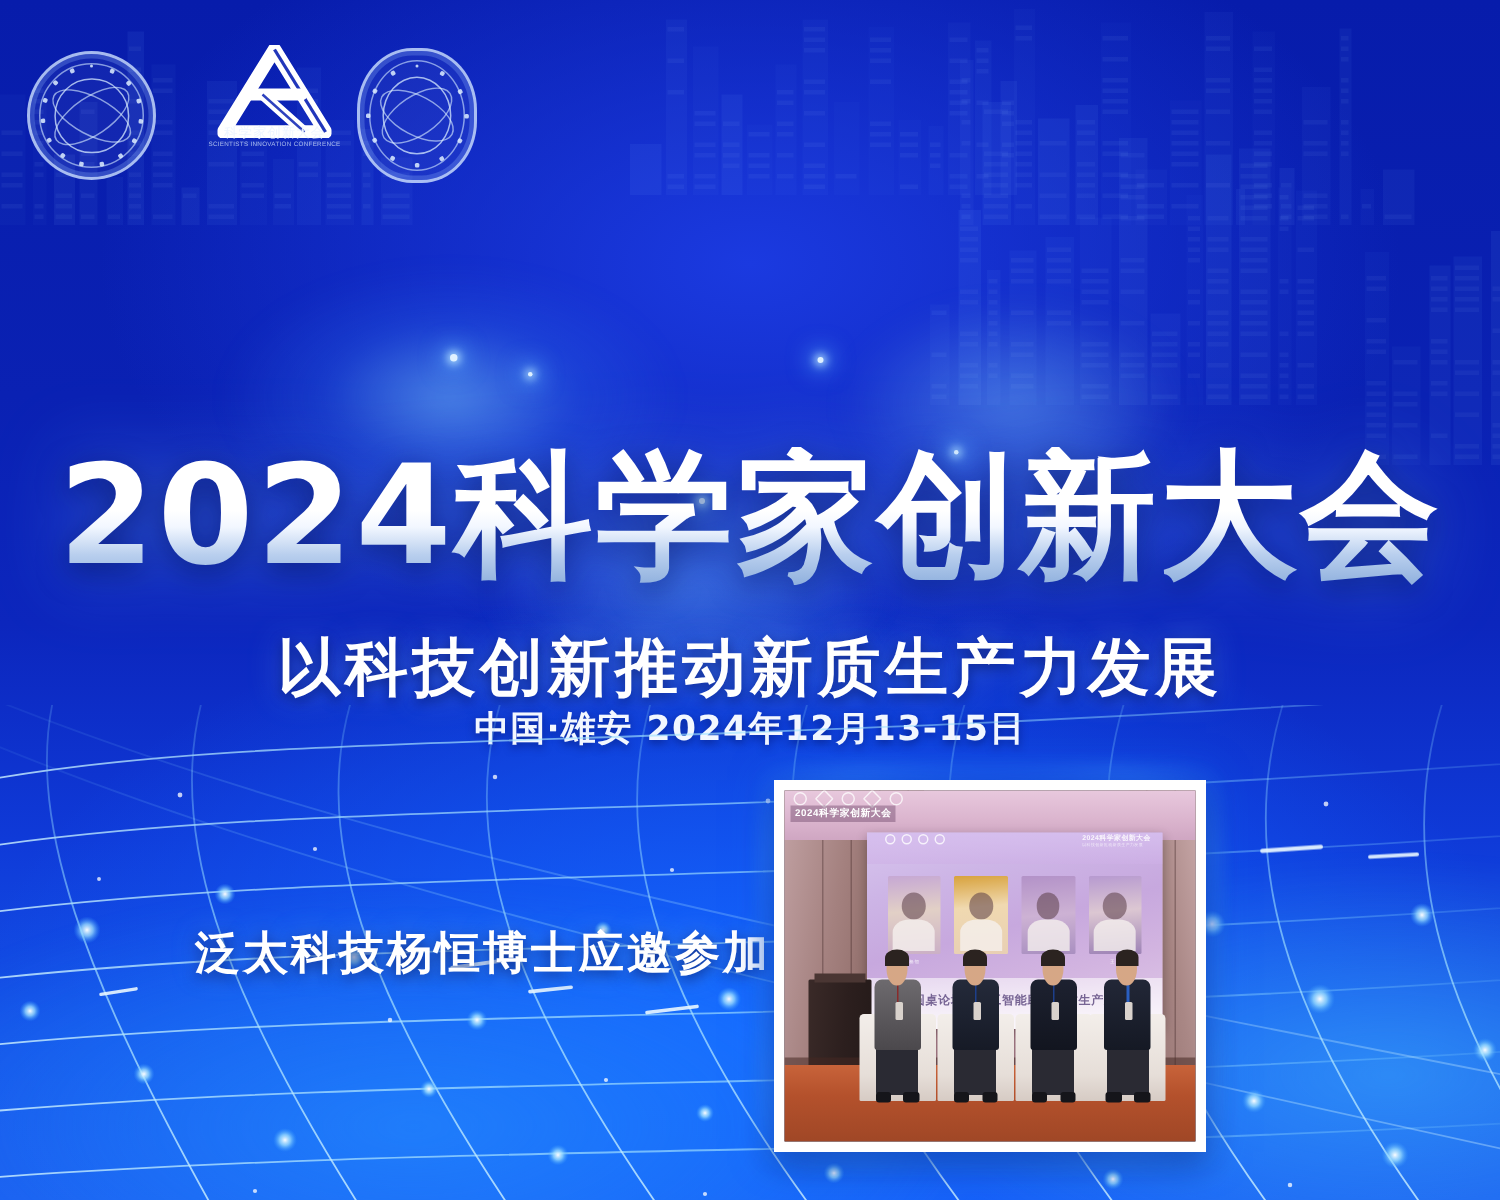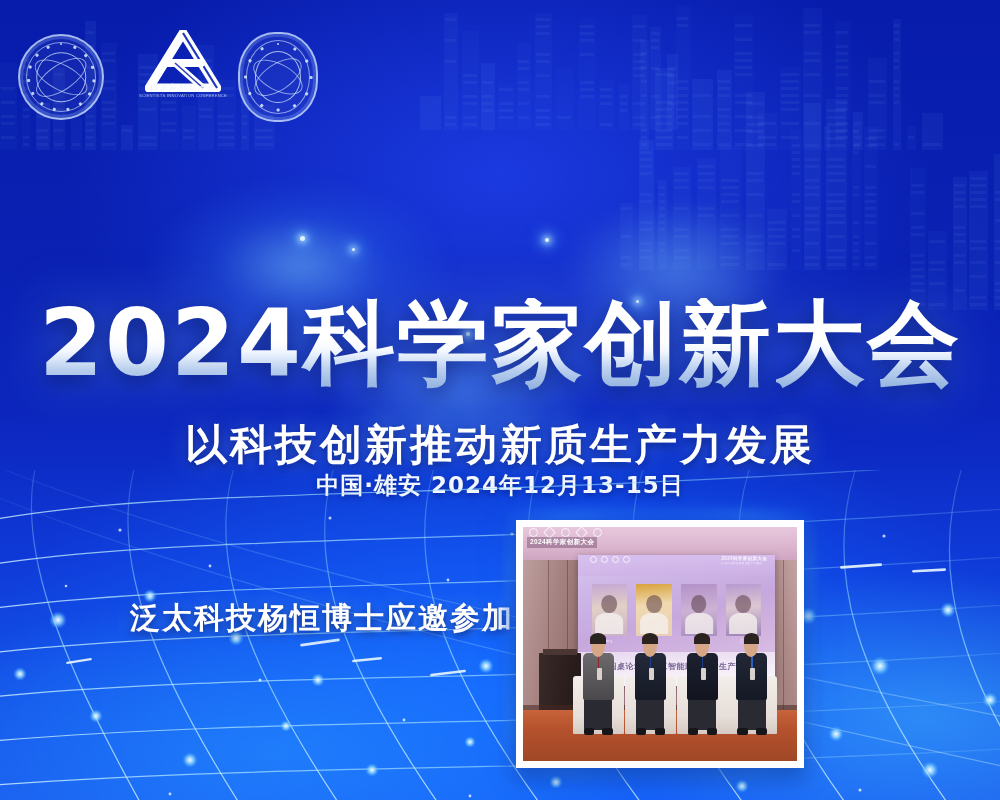--- a/index.html
+++ b/index.html
@@ -100,21 +100,21 @@
   #meta{
     position:absolute;left:0;top:470px;width:1000px;text-align:center;
     font-family:"DejaVu Sans","Liberation Sans",sans-serif;
     font-size:23px;font-weight:600;letter-spacing:1px;color:#f2f7ff;
     text-shadow:0 2px 6px rgba(3,14,90,.55);
     white-space:nowrap;
   }
 
   
   #caption{
-    position:absolute;left:130px;top:597px;width:400px;
+    position:absolute;left:130px;top:615px;width:400px;
     font-family:"DejaVu Sans","Liberation Sans",sans-serif;
     font-size:30px;font-weight:800;line-height:1.38;letter-spacing:2px;color:#ffffff;
     text-shadow:0 3px 9px rgba(3,16,95,.72),0 0 18px rgba(120,195,255,.40);
   }
   #caption .ln2{display:block;padding-left:20px;}
 
   
   #photo{
     position:absolute;left:516px;top:520px;width:288px;height:248px;
     background:#ffffff;padding:7px;box-sizing:border-box;

